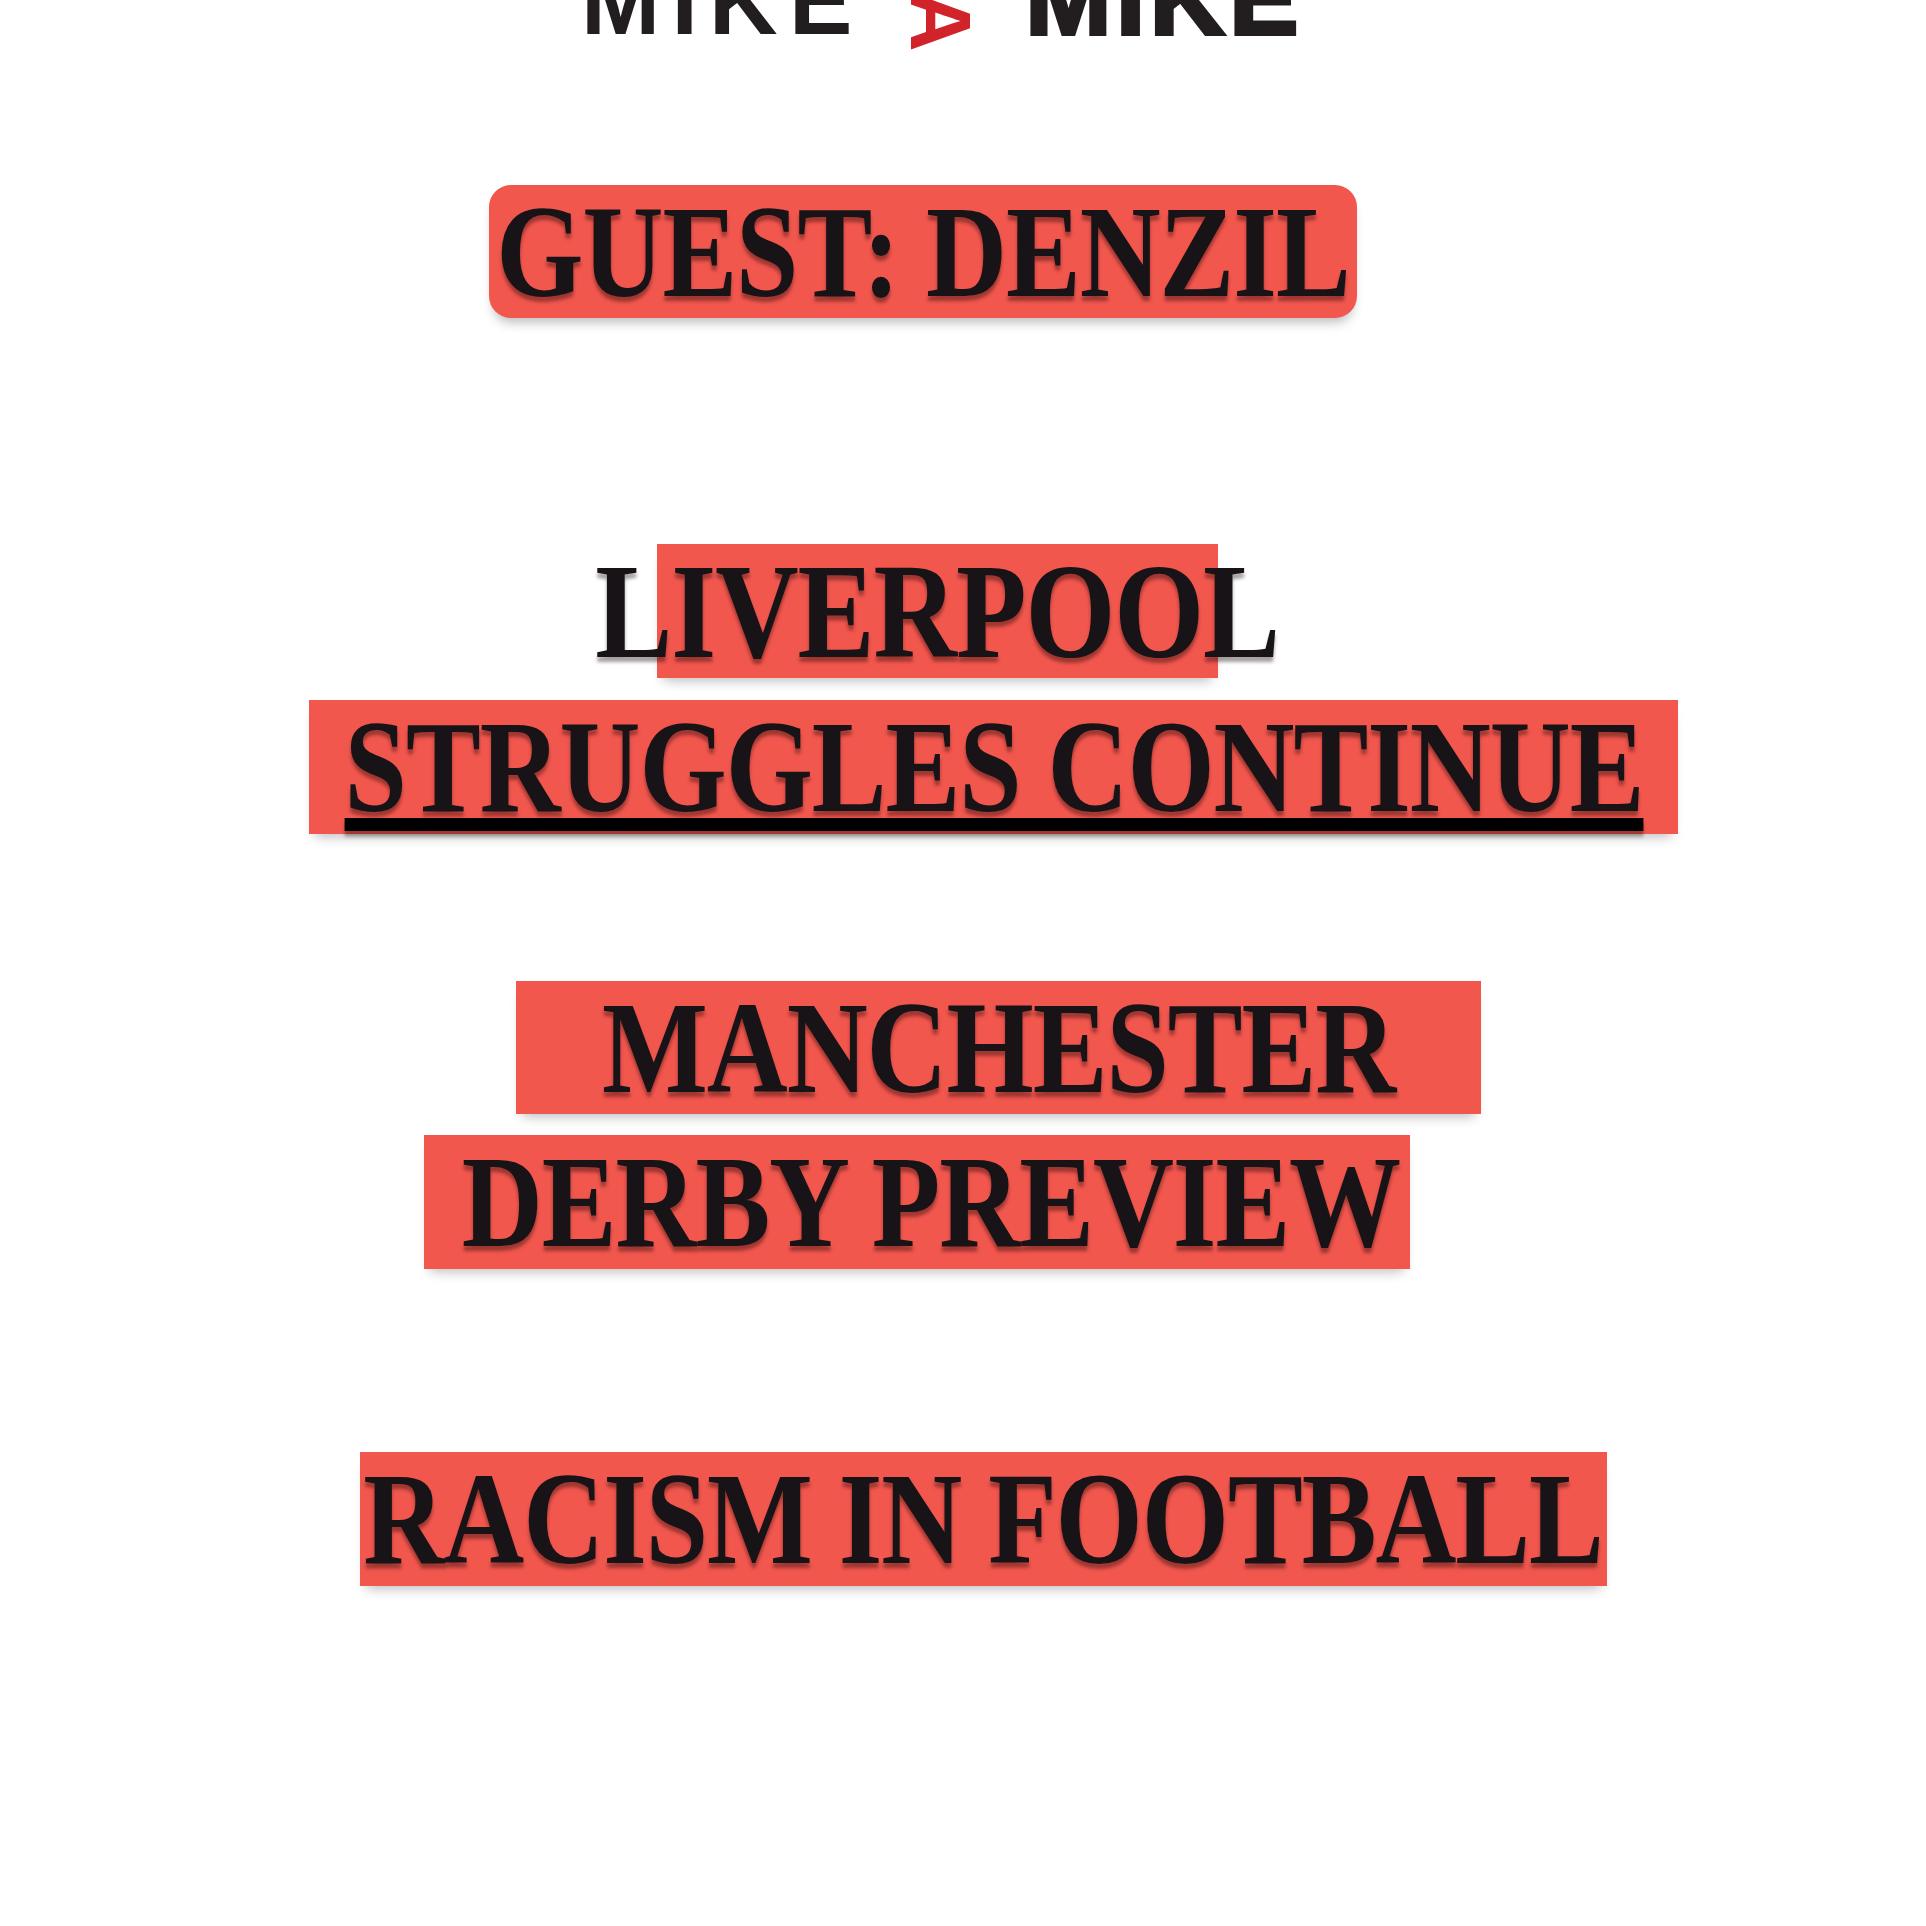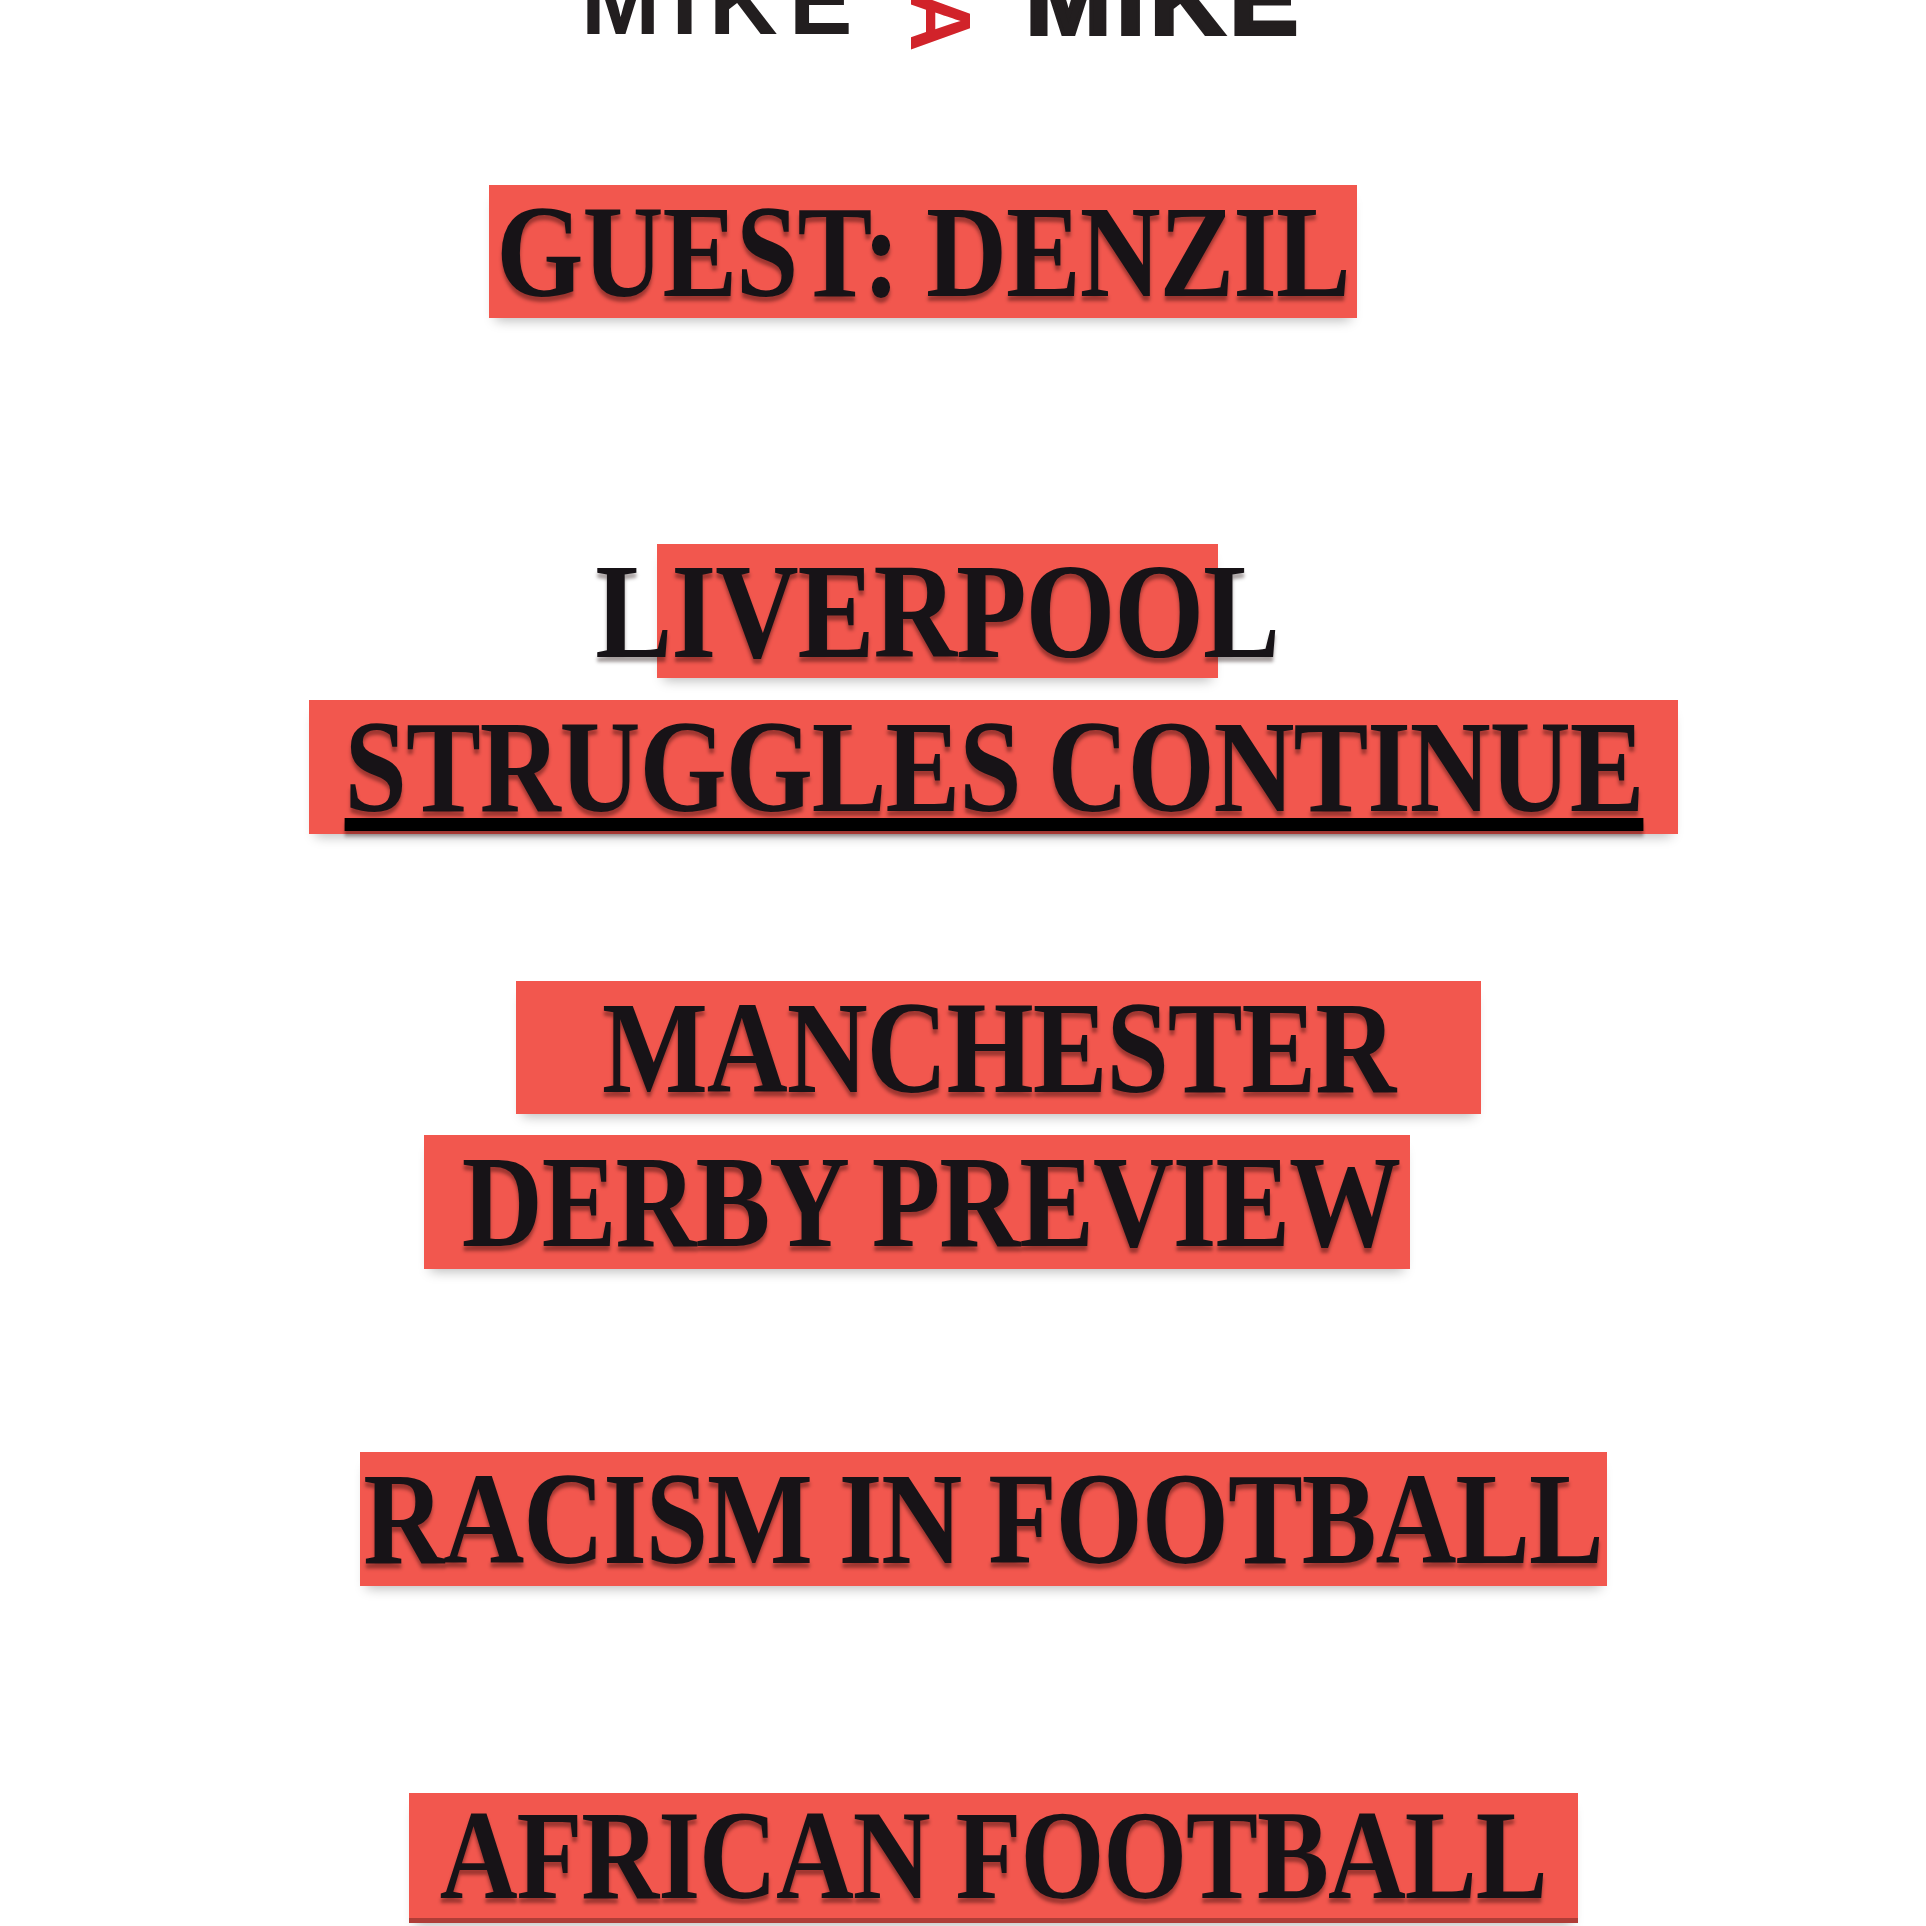--- a/index.html
+++ b/index.html
@@ -33,21 +33,21 @@
   .banner{position:absolute;background:var(--banner-bg);
     display:flex;align-items:center;justify-content:center;
     box-shadow:0 9px 11.6px -5.8px rgba(0,0,0,.28);}
   .banner .label{
     font-family:"Liberation Serif",serif;font-weight:700;
     font-size:132px;line-height:1;letter-spacing:-1.3px;
     color:var(--banner-text);white-space:nowrap;
     transform:scaleX(.85);
     text-shadow:0 5.1px 3.9px rgba(20,0,0,.38);}
 
-  .b1{left:489px; top:185px; width:868px;height:133px;}
+  .b1{left:489px; top:185px; width:868px;height:133px;border-radius:22px;}
   .b2{left:657px;top:544px; width:561px;height:134px;}
   .b3{left:309px; top:700px;width:1369px;height:134px;text-decoration:underline;}
   .b4{left:516px; top:981px;width:965px;height:133px;}
   .b5{left:424px; top:1135px;width:986px;height:134px;padding-left:28px;}
   .b6{left:360px; top:1452px;width:1247px;height:134px;}
   .b7{left:409px; top:1793px;width:1169px;height:130px;border-bottom:5.1px solid rgba(120,40,36,.55);}
   .b7 .label{font-size:127px;}
   .b2 .label{font-size:136px;}
 </style>
 </head>
@@ -77,18 +77,15 @@
   </section>
 
   <section class="banner b5">
     <span class="label">DERBY PREVIEW</span>
   </section>
 
   <section class="banner b6">
     <span class="label">RACISM IN FOOTBALL</span>
   </section>
 
-  <section class="banner b7">
-    <span class="label">AFRICAN FOOTBALL</span>
-  </section>
 
 </div>
 
 
 </body></html>

